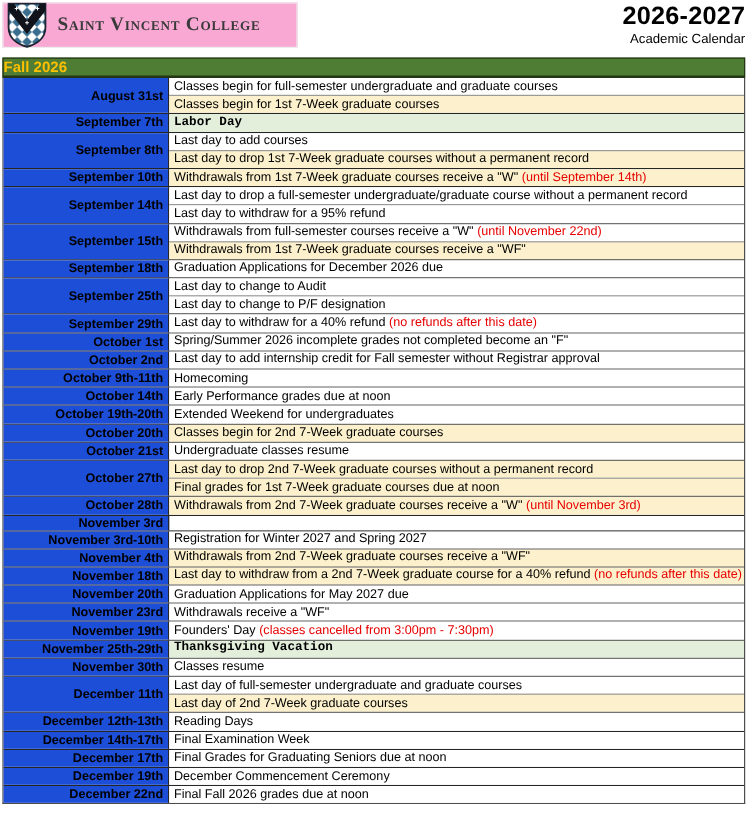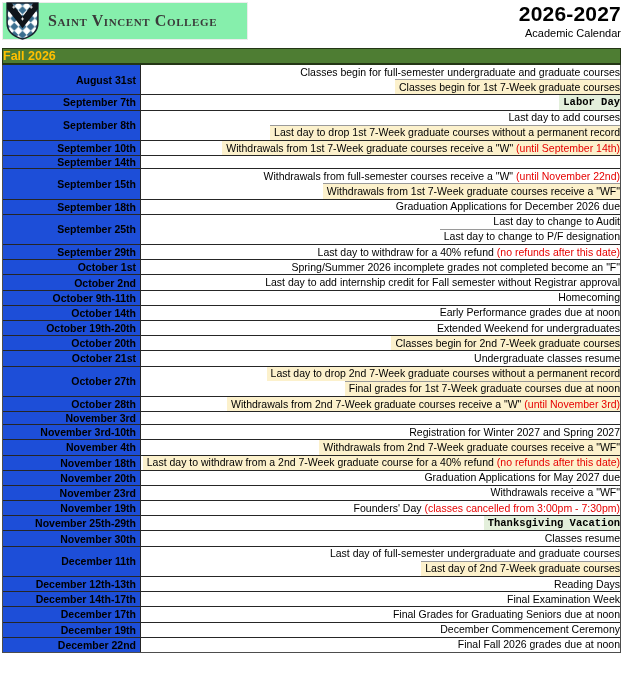--- a/index.html
+++ b/index.html
@@ -8,21 +8,21 @@
     font-family:"Liberation Sans", sans-serif;
     color:#000;
     -webkit-font-smoothing:antialiased;
   }
   .page { padding:2px 7px 0 2px; }
 
   
   .top-header { display:flex; justify-content:space-between; align-items:flex-start; height:42px; }
   .logo-box {
     display:flex; align-items:center; gap:9px;
-    border:1px solid #ececec; background:#86efac;
+    border:1px solid #ececec; background:#f9a8d4;
     height:38px; width:246px; padding-left:3px; box-sizing:border-box;
   }
   .college-name {
     font-family:"Liberation Serif", serif;
     font-variant:small-caps; font-weight:600;
     font-size:16px; letter-spacing:0.6px; color:#3a3a3a;
     white-space:nowrap;
   }
   .year-block { text-align:right; padding-top:1px; }
   .year-range { font-size:21px; font-weight:bold; line-height:1.05; letter-spacing:0.2px; }
@@ -45,21 +45,21 @@
   .group { display:flex; border-bottom:1.5px solid #262626; }
   .group:last-child { border-bottom:none; }
   .date-cell {
     flex:0 0 138px; width:138px; box-sizing:border-box;
     border-right:1.5px solid #262626;
     display:flex; align-items:center; justify-content:flex-end;
     padding-right:4px;
     font-weight:bold; font-size:10.5px; white-space:nowrap;
     background:#1d4ed8;
   }
-  .events { flex:1; min-width:0; display:flex; flex-direction:column;align-items:flex-end; }
+  .events { flex:1; min-width:0; display:flex; flex-direction:column; }
   .event-cell {
     height:14.2px; box-sizing:content-box;
     display:flex; align-items:center;
     padding-left:4px;
     font-size:10.5px; line-height:13px;
     white-space:nowrap; overflow:hidden;
     background:#fff;
   }
   .event-cell + .event-cell { border-top:1px solid #9a9a9a; }
   .bg-cream { background:var(--row_cream,#FCF1CC); }
@@ -141,20 +141,28 @@
         <div class="date-cell">September 10th</div>
         <div class="events">
           <div class="event-cell bg-cream">
             <span class="ev-text">Withdrawals from 1st 7-Week graduate courses receive a "W"</span>
             <span class="ev-note">(until September 14th)</span>
           </div>
         </div>
       </div>
       <div class="group">
         <div class="date-cell">September 14th</div>
+        <div class="events">
+          <div class="event-cell bg-white">
+            <span class="ev-text">Last day to drop a full-semester undergraduate/graduate course without a permanent record</span>
+          </div>
+          <div class="event-cell bg-white">
+            <span class="ev-text">Last day to withdraw for a 95% refund</span>
+          </div>
+        </div>
       </div>
       <div class="group">
         <div class="date-cell">September 15th</div>
         <div class="events">
           <div class="event-cell bg-white">
             <span class="ev-text">Withdrawals from full-semester courses receive a "W"</span>
             <span class="ev-note">(until November 22nd)</span>
           </div>
           <div class="event-cell bg-cream">
             <span class="ev-text">Withdrawals from 1st 7-Week graduate courses receive a "WF"</span>

